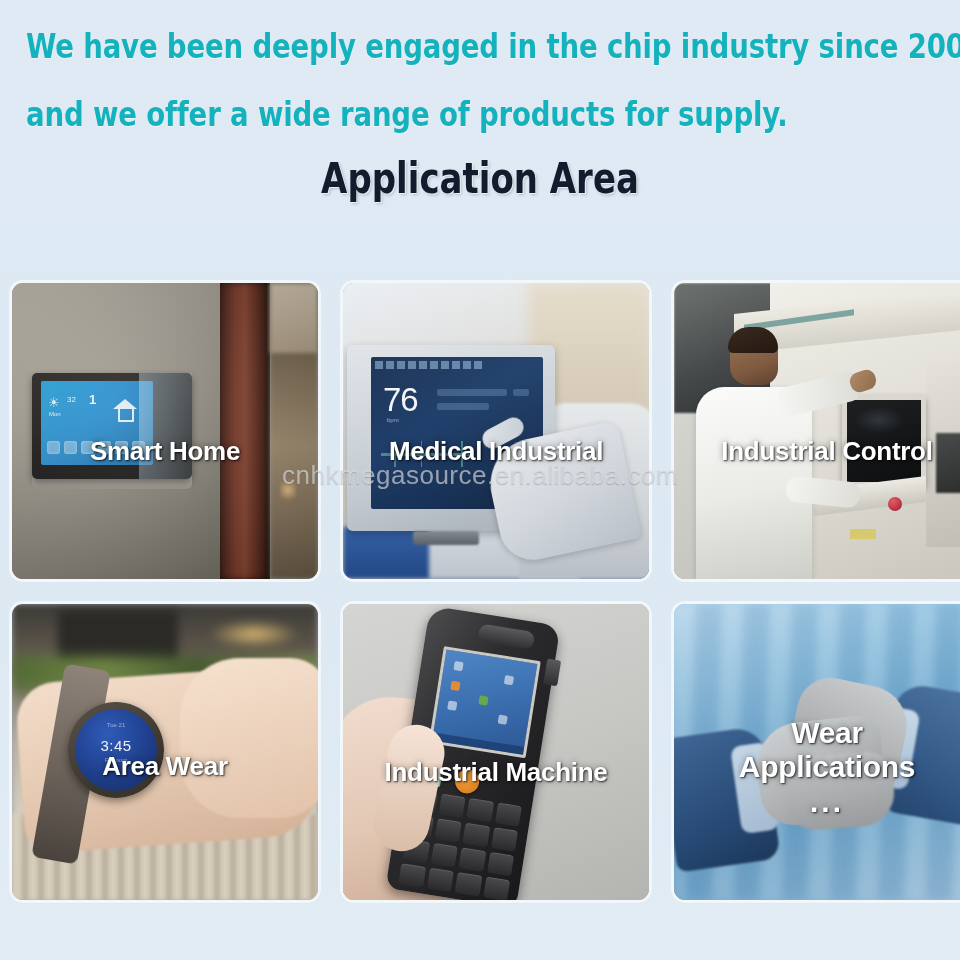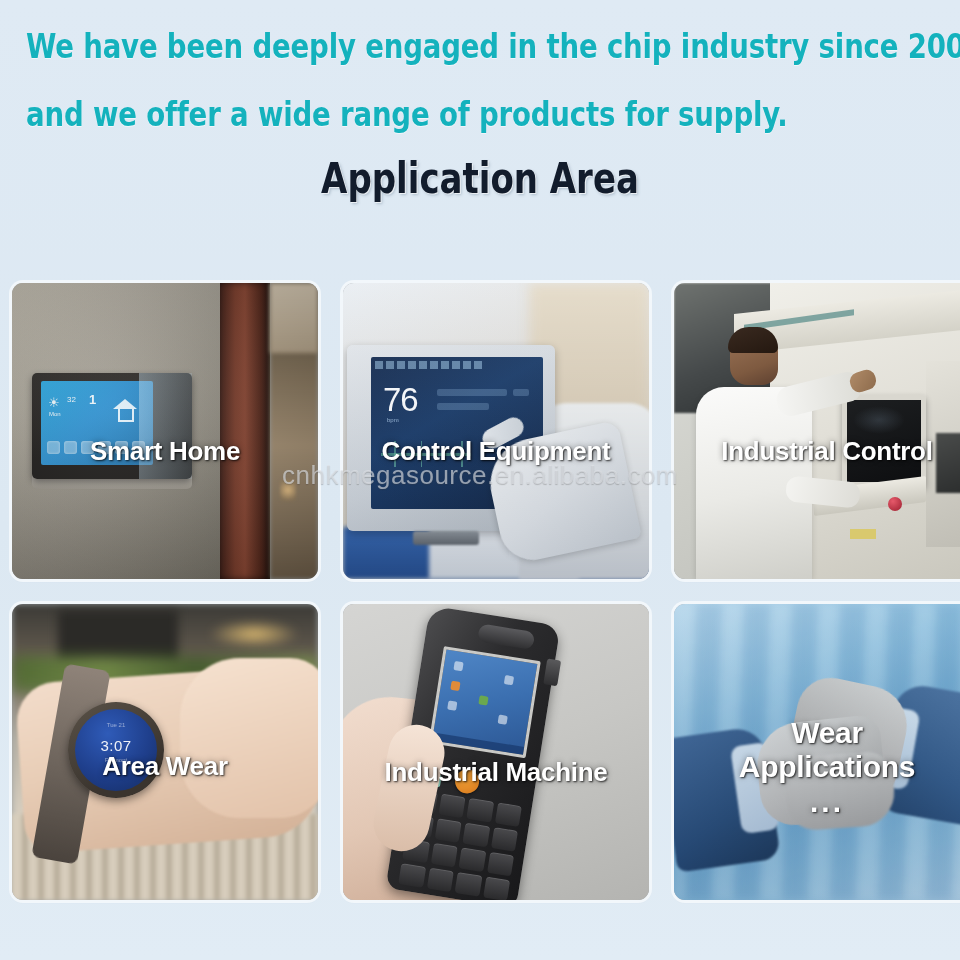--- a/index.html
+++ b/index.html
@@ -690,21 +690,21 @@
             <div class="me-row" style="left:66px; top:46px; width:52px;"></div>
             <div class="me-greenhint"></div>
             <div class="me-wave"></div>
           </div>
         </div>
         <div class="me-stand"></div>
         <div class="me-hand"></div>
         <div class="me-finger"></div>
         <div class="me-tint"></div>
       </div>
-      <div class="card-label label-mid">Control Equipment</div>
+      <div class="card-label label-mid">Medical Industrial</div>
     </div>
 
     <div class="card">
       <div class="card-scene">
         <div class="ic-bg"></div>
         <div class="ic-darkleft"></div>
         <div class="ic-machine"></div>
         <div class="ic-machine-top"></div>
         <div class="ic-teal"></div>
         <div class="ic-rightpanel"></div>
@@ -732,21 +732,21 @@
         <div class="sw-dark-window"></div>
         <div class="sw-lights"></div>
         <div class="sw-green"></div>
         <div class="sw-railing"></div>
         <div class="sw-arm"></div>
         <div class="sw-hand"></div>
         <div class="sw-strap"></div>
         <div class="sw-watch">
           <div class="sw-face">
             <div class="sw-top">Tue 21</div>
-            <div class="sw-time">3:07</div>
+            <div class="sw-time">3:45</div>
             <div class="sw-sub">Fremont</div>
           </div>
         </div>
       </div>
       <div class="card-label label-wear">Area Wear</div>
     </div>
 
     <div class="card">
       <div class="card-scene">
         <div class="lm-bg"></div>

